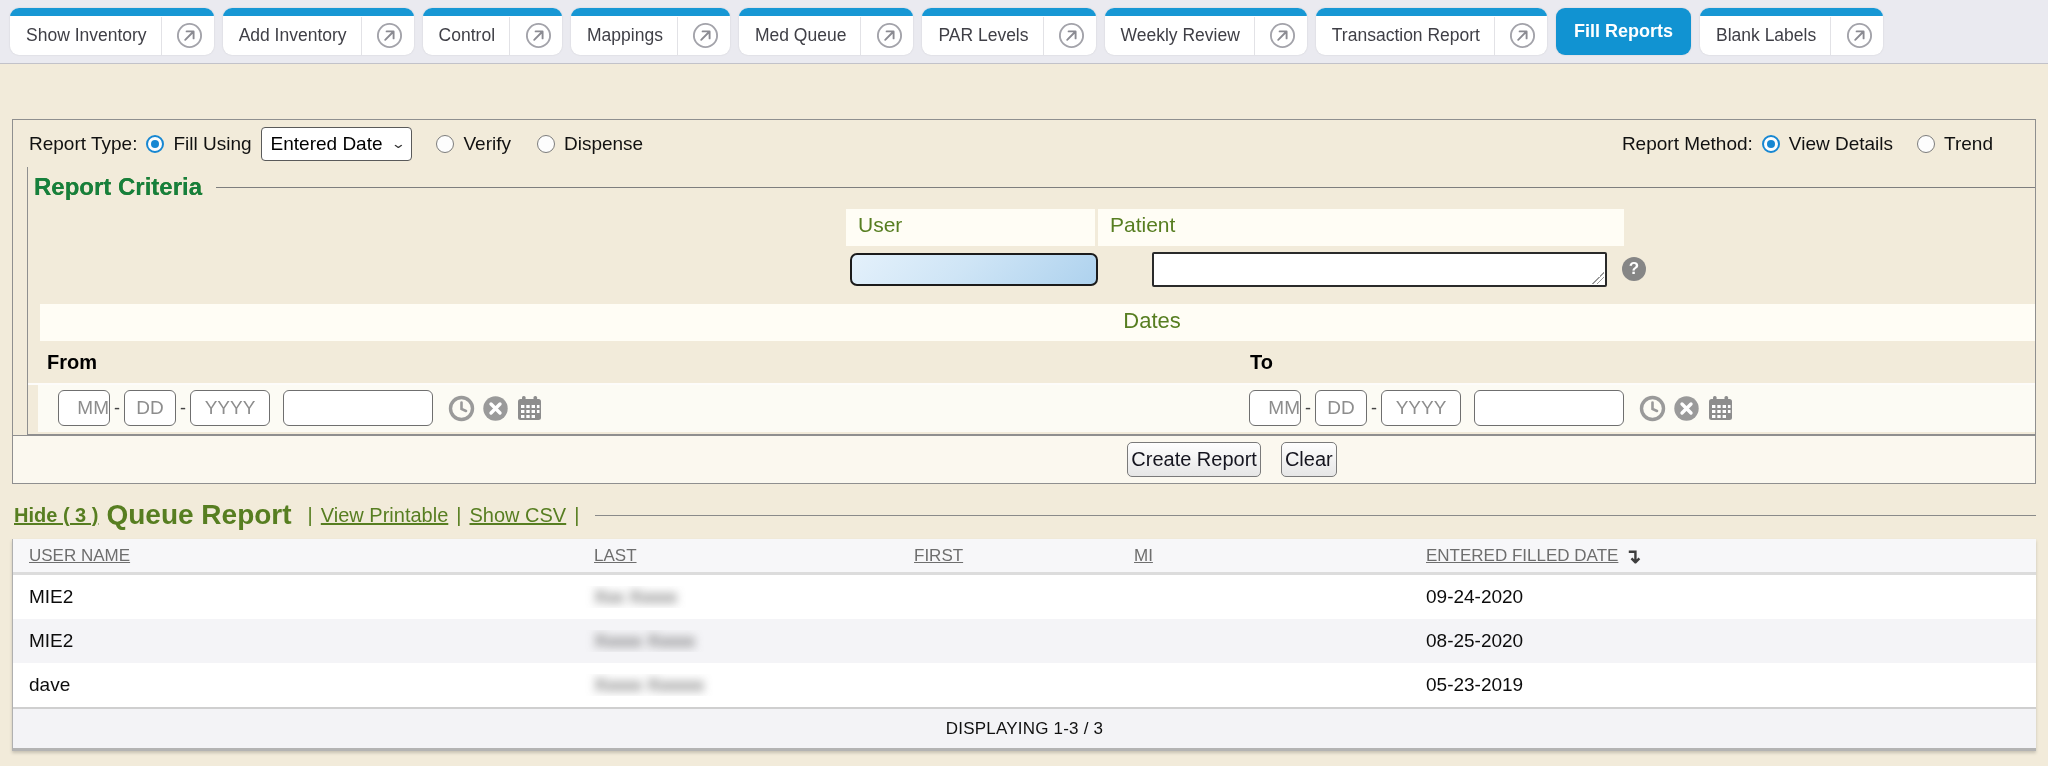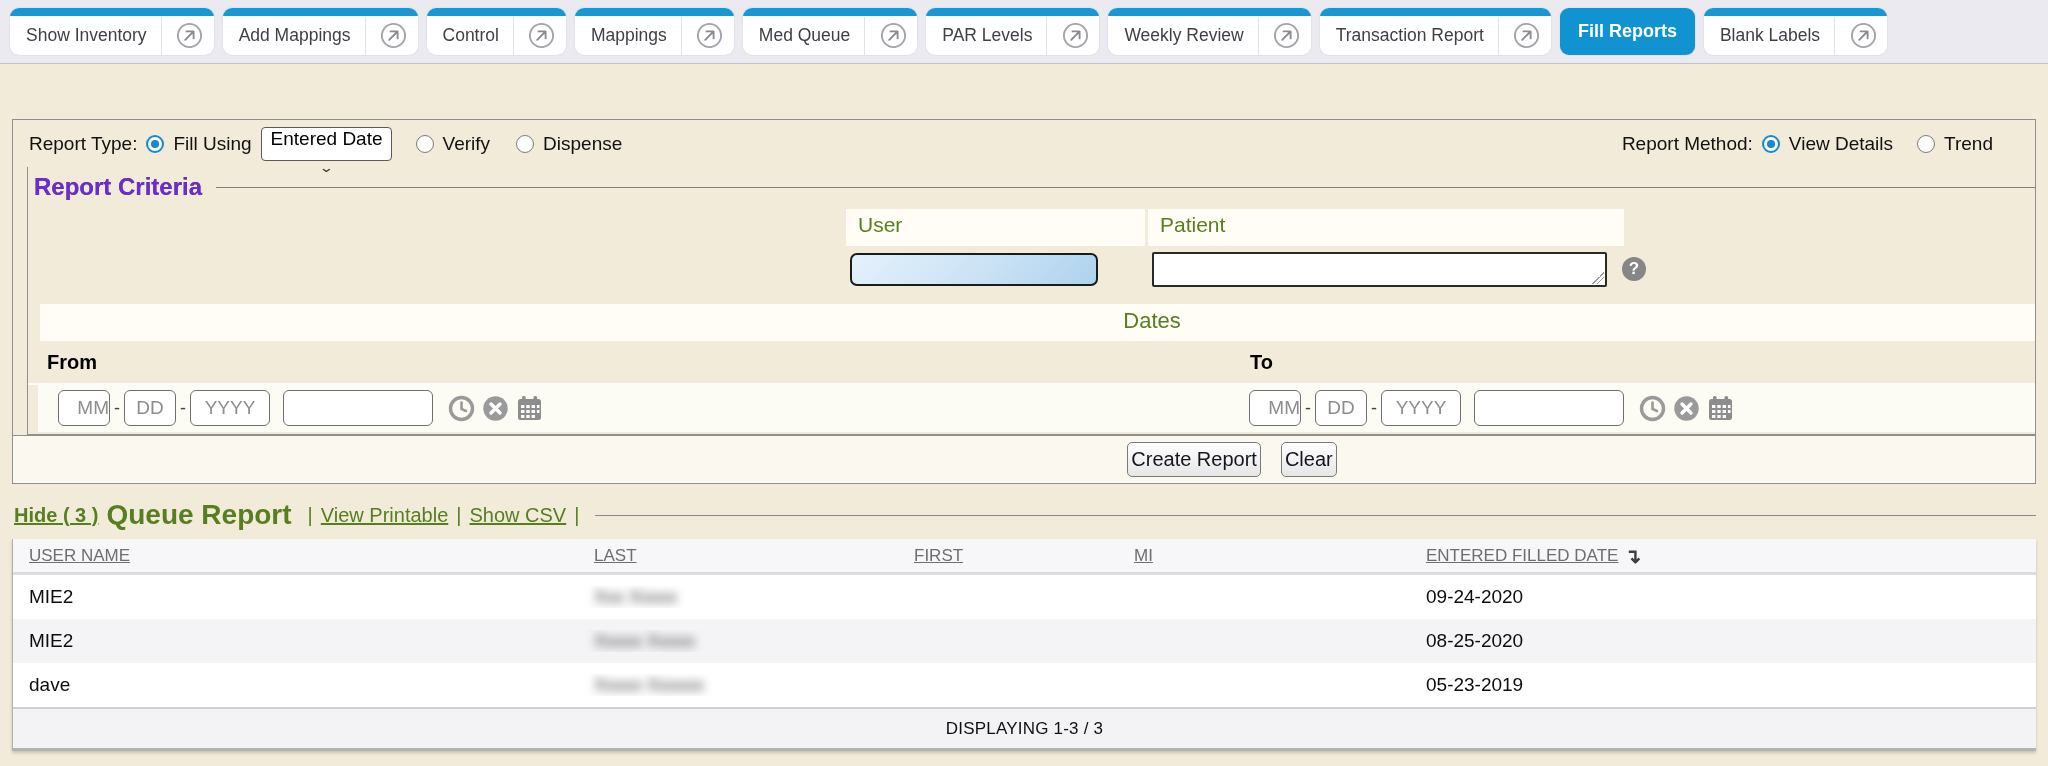--- a/index.html
+++ b/index.html
@@ -23,33 +23,33 @@
 
   .form-box { margin-top:55px; border:1.5px solid #8f8f8f; background:#f2ebda; }
   .type-row { display:flex; align-items:center; height:47px; padding:0 16px; font-size:19px; color:#111; }
   .type-row .grp { display:flex; align-items:center; gap:9px; }
   .type-row .right { margin-left:auto; padding-right:26px; }
 
   .radio { display:inline-block; width:18px; height:18px; border:1.5px solid #7c7c7c; border-radius:50%; background:#fdfdfd; position:relative; flex:0 0 auto; cursor:pointer; }
   .radio.checked { border:2.5px solid #1787d2; }
   .radio.checked::after { content:""; position:absolute; left:50%; top:50%; width:8px; height:8px; margin:-4px 0 0 -4px; border-radius:50%; background:#1787d2; }
 
-  .select { display:inline-flex; align-items:center; gap:10px; border:1.5px solid #5a5a5a; border-radius:4px; background:#fff; height:34px; padding:0 8px 0 9px; font-size:19px; color:#000; cursor:pointer;flex-direction:column; }
+  .select { display:inline-flex; align-items:center; gap:10px; border:1.5px solid #5a5a5a; border-radius:4px; background:#fff; height:34px; padding:0 8px 0 9px; font-size:19px; color:#000; cursor:pointer; }
   .select .chev { font-size:13px; color:#333; transform:scaleX(1.4); }
 
   
   .criteria { margin-left:14px; border-left:1px solid #8f8f8f; border-bottom:1px solid #8f8f8f; }
   .legend-row { display:flex; align-items:center; padding-top:6px; }
-  .legend-text { color:#6d28d9; font-weight:bold; font-size:24px; margin-left:6px; text-shadow:0 0 0.5px #577e21; }
+  .legend-text { color:#15803d; font-weight:bold; font-size:24px; margin-left:6px; text-shadow:0 0 0.5px #577e21; }
   .legend-line { flex:1; border-top:1px solid #7e7e7e; margin-left:14px; }
 
   .crit-body { position:relative; height:233px; }
   .label-strip { position:absolute; left:818px; top:8px; width:778px; height:37px; background:#fffdf5; display:flex; }
   .label-strip .lcell { font-size:21px; color:#577e21; padding:4px 0 0 12px; }
-  .label-strip .lcell.user { width:302px; border-right:3px solid #f2ebda; }
+  .label-strip .lcell.user { width:252px; border-right:3px solid #f2ebda; }
   .input-user { position:absolute; left:822px; top:52px; width:248px; height:33px; border:2.5px solid #1b1b1b; border-radius:7px; background:linear-gradient(135deg,#e4f1fb 0%,#cfe5f6 45%,#aed2ee 100%); }
   .input-patient { position:absolute; left:1124px; top:51px; width:455px; height:35px; border:2.5px solid #2a2a2a; border-radius:2px; background:#ffffff; }
   .grip { position:absolute; right:1px; bottom:1px; width:12px; height:12px; background:
     linear-gradient(135deg, transparent 50%, #9a9a9a 50%, #9a9a9a 57%, transparent 57%, transparent 68%, #9a9a9a 68%, #9a9a9a 75%, transparent 75%); }
   .help-badge { position:absolute; left:1594px; top:56px; width:24px; height:24px; border-radius:50%; background:#868686; color:#fff; font-weight:bold; font-size:17px; display:flex; align-items:center; justify-content:center; cursor:pointer; }
 
   .dates-strip { position:absolute; left:12px; top:103px; right:0; height:37px; background:#fffdf5; }
   .dates-title { position:absolute; left:1112px; top:4px; transform:translateX(-50%); color:#577e21; font-size:22px; }
 
   .fromto-labels { position:absolute; left:0; top:140px; right:0; height:44px; display:flex; }
@@ -109,21 +109,21 @@
             <svg width="27" height="27" viewBox="0 0 27 27">
               <circle cx="13.5" cy="13.5" r="11.6" fill="none" stroke="#a3a3aa" stroke-width="1.9"></circle>
               <path d="M9.2 17.8 L17 10 M10.6 9.4 H17.6 V16.4" fill="none" stroke="#8b8b92" stroke-width="1.9" stroke-linecap="round" stroke-linejoin="round"></path>
             </svg>
           </span>
         </div>
       </div>
       <div class="tab">
         <div class="accent"></div>
         <div class="tab-body">
-          <span class="tab-label">Add Mappings</span>
+          <span class="tab-label">Add Inventory</span>
           <span class="tab-div"></span>
           <span class="arrow-wrap">
             <svg width="27" height="27" viewBox="0 0 27 27">
               <circle cx="13.5" cy="13.5" r="11.6" fill="none" stroke="#a3a3aa" stroke-width="1.9"></circle>
               <path d="M9.2 17.8 L17 10 M10.6 9.4 H17.6 V16.4" fill="none" stroke="#8b8b92" stroke-width="1.9" stroke-linecap="round" stroke-linejoin="round"></path>
             </svg>
           </span>
         </div>
       </div>
       <div class="tab">

